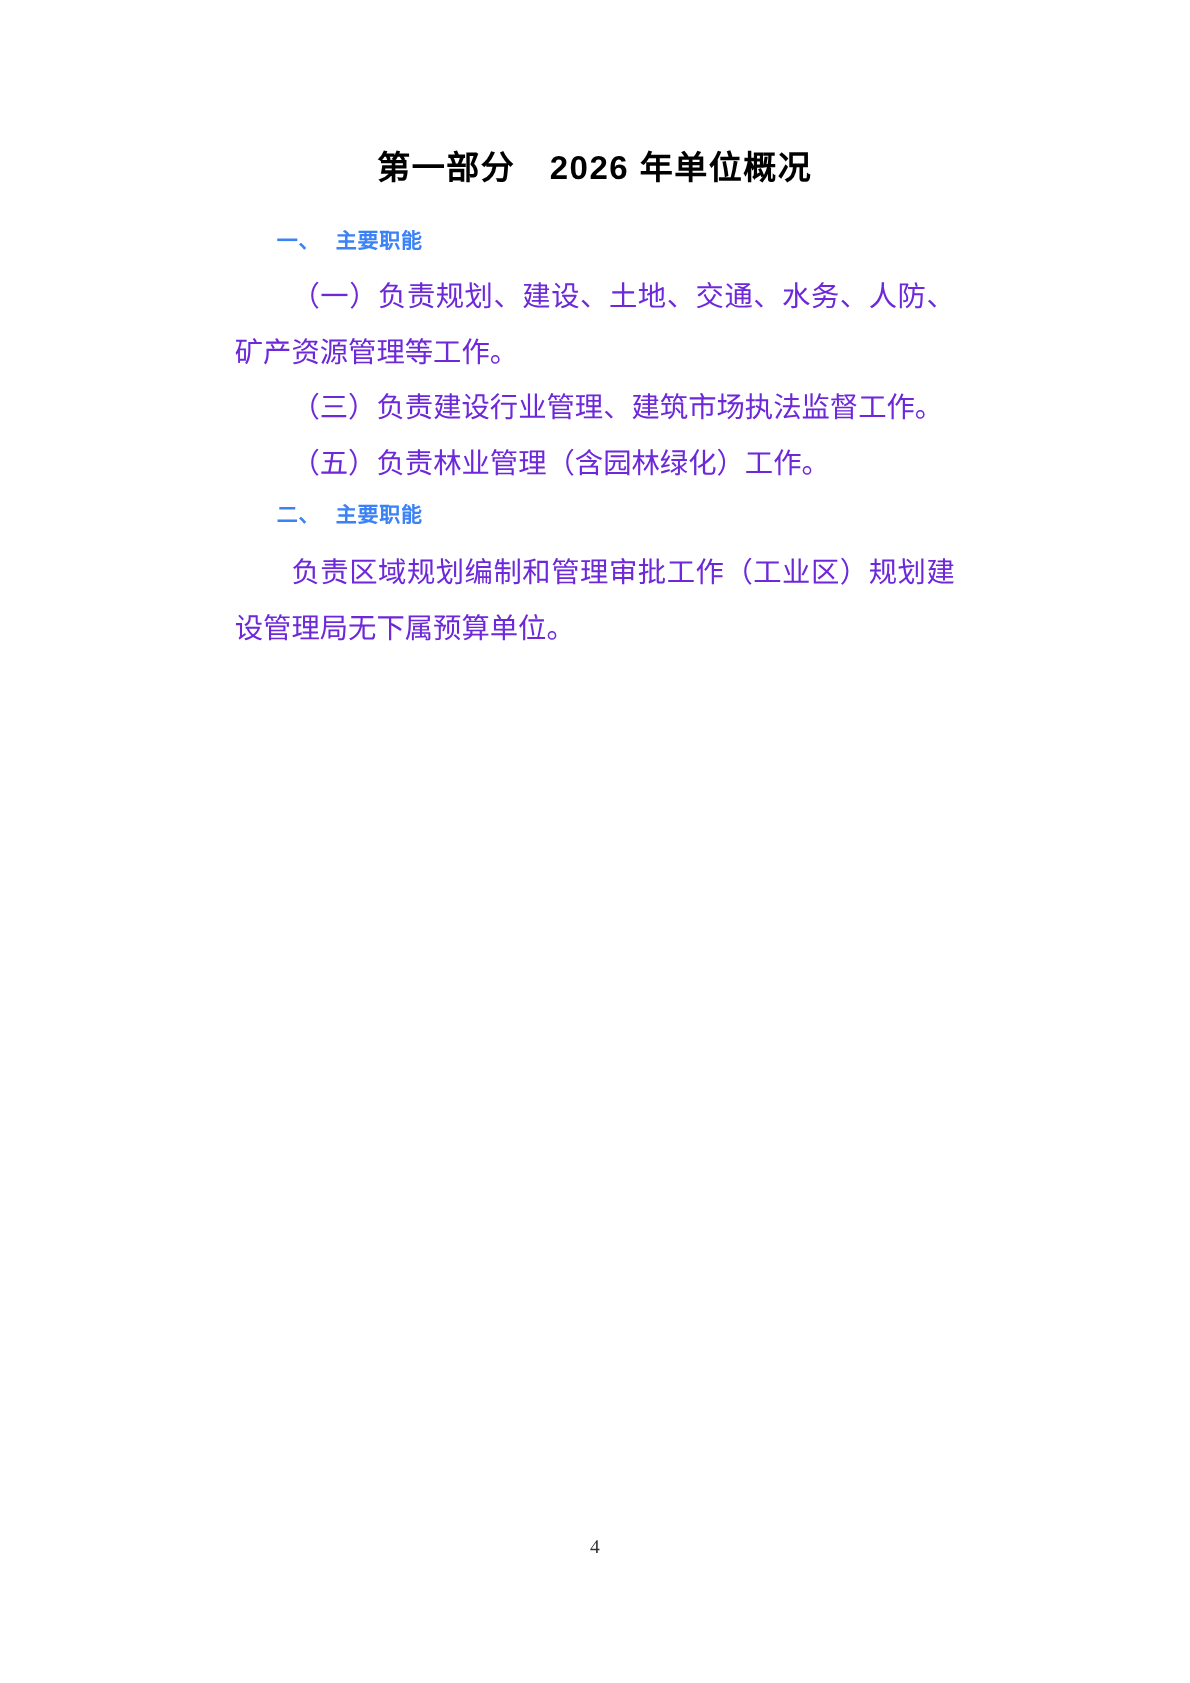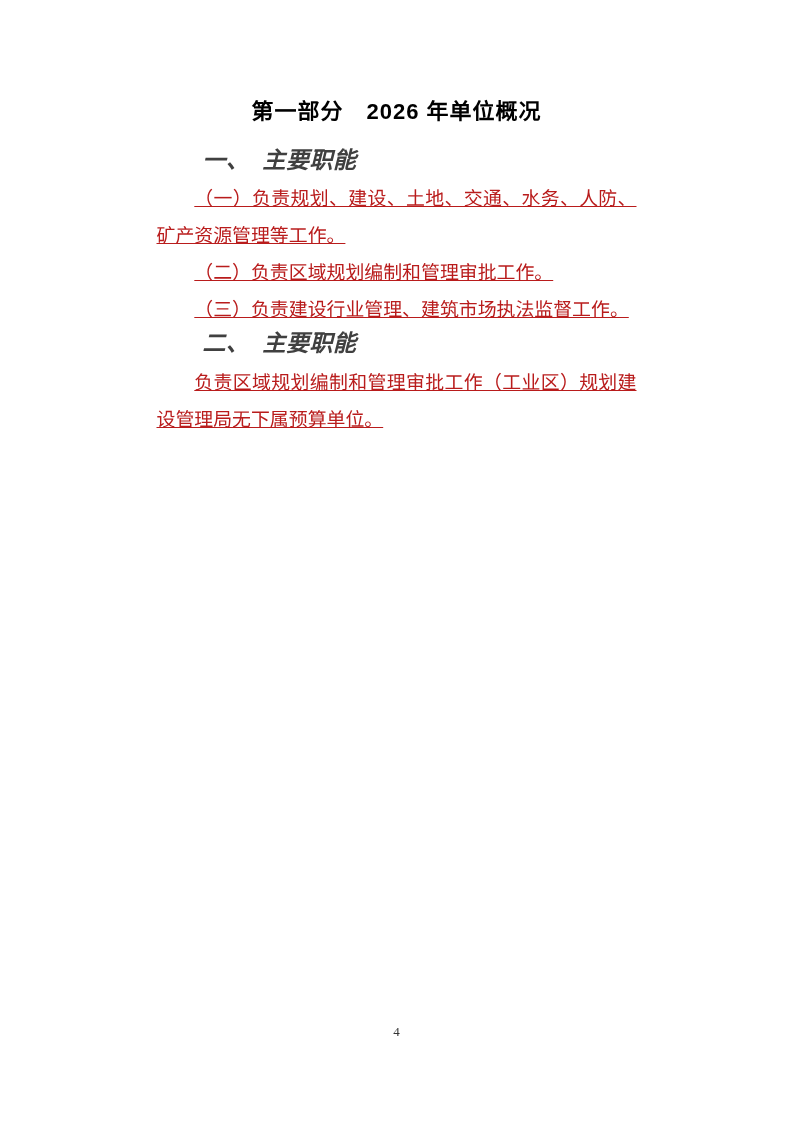--- a/index.html
+++ b/index.html
@@ -26,40 +26,38 @@
     font-size: 22px;
     font-weight: bold;
     line-height: 30px;
     text-align: center;
     color: #000000;
     letter-spacing: 1px;
   }
   .sec-heading {
     margin: 0 0 5px 0;
     font-family: "Liberation Sans", "DejaVu Sans", sans-serif;
-    font-size: 23px;
+    font-size: 14px;
     font-weight: bold;
     line-height: 30px;
     text-indent: 2em;
-    color: #404040;
+    color: #3b82f6;
     word-spacing: 6px;
     letter-spacing: 0.5px;
-    font-style: italic;
   }
   .sec-heading.second {
     margin-bottom: 6px;
   }
   .body-line {
     margin: 0;
     font-size: 18.9px;
     line-height: 37px;
     text-indent: 2em;
     text-align: justify;
-    color: #b91c1c;
-    text-decoration: underline;
+    color: #6d28d9;
   }
   .page-footer {
     position: absolute;
     left: 0;
     right: 0;
     top: 1022px;
     text-align: center;
   }
   .page-number {
     font-family: "Liberation Serif", "DejaVu Serif", serif;
@@ -71,22 +69,22 @@
 </head>
 <body>
 
 <div class="page">
 
   <h1 class="doc-title">第一部分　2026 年单位概况</h1>
 
   <h2 class="sec-heading">一、 主要职能</h2>
 
   <p class="body-line">（一）负责规划、建设、土地、交通、水务、人防、矿产资源管理等工作。</p>
-  <p class="body-line">（二）负责区域规划编制和管理审批工作。</p>
   <p class="body-line">（三）负责建设行业管理、建筑市场执法监督工作。</p>
+  <p class="body-line">（五）负责林业管理（含园林绿化）工作。</p>
 
   <h2 class="sec-heading second">二、 主要职能</h2>
 
   <p class="body-line">负责区域规划编制和管理审批工作（工业区）规划建设管理局无下属预算单位。</p>
 
   <div class="page-footer">
     <span class="page-number">4</span>
   </div>
 
 </div>

